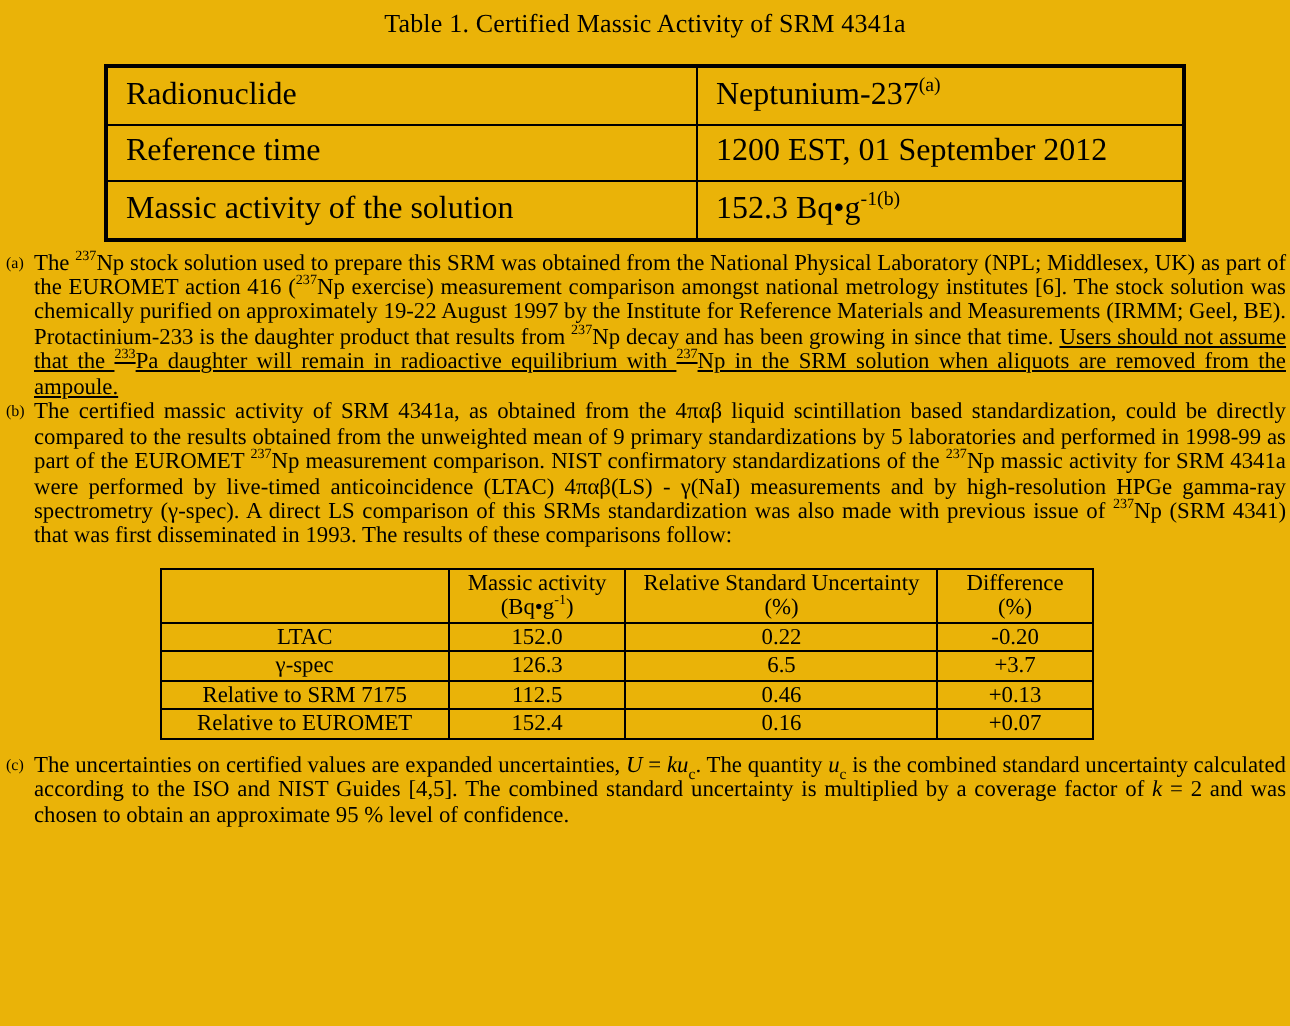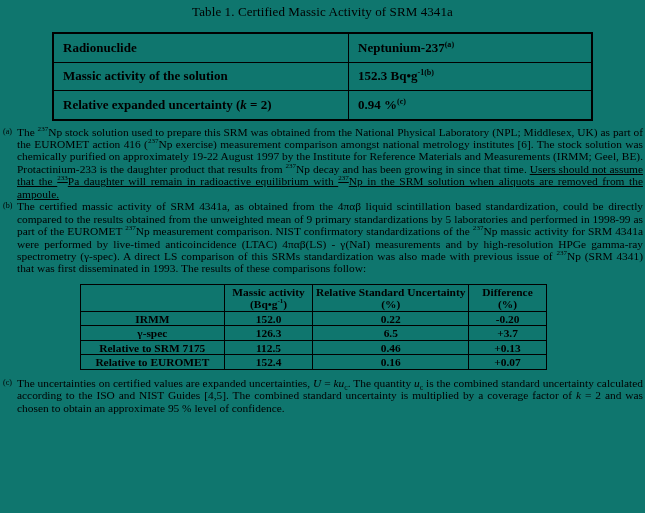--- a/index.html
+++ b/index.html
@@ -1,40 +1,40 @@
 <!DOCTYPE html>
 <html><head>
 <meta charset="utf-8">
 <style>
   html,body{margin:0;padding:0;background:#fff;}
   .page{
     position:relative;
     width:645px;height:513px;
-    background:#0f766e;
+    background:#eab308;
     color:#000;
     font-family:"Liberation Serif", serif;
     overflow:hidden;
   }
   .title{
     text-align:center;
     padding-top:4px;
     font-size:13px;
     letter-spacing:0.1px;
   }
   
   table.cert{
     border-collapse:collapse;
     margin:12px 0 0 52px;
     width:541px;
     border:2px solid #000;
   }
   table.cert td{
     border:1.5px solid #000;
-    font-weight:bold;
-    font-size:13px;
+    font-weight:normal;
+    font-size:16px;
     height:27.5px;
     padding:0 4px 0 9px;
     vertical-align:middle;
   }
   table.cert td.c1{width:281px;}
   
   .footnotes{margin:5px 2px 0 3px;}
   .fn{
     position:relative;
     padding-left:14px;
@@ -55,21 +55,21 @@
   .sup.u,.u.sup{text-decoration:underline;}
   
   table.cmp{
     border-collapse:collapse;
     margin:9px 0 7px 77px;
     width:467px;
     border:1px solid #000;
   }
   table.cmp td,table.cmp th{
     border:1px solid #000;
-    font-weight:bold;
+    font-weight:normal;
     font-size:11.4px;
     text-align:center;
     padding:1px 2px;
     line-height:12px;
     vertical-align:middle;
   }
   table.cmp col.c1{width:144px;}
   table.cmp col.c2{width:89px;}
   table.cmp col.c3{width:156px;}
   table.cmp col.c4{width:78px;}
@@ -82,26 +82,26 @@
 
   <div class="title">Table 1.  Certified Massic Activity of SRM 4341a</div>
 
   <table class="cert">
     <tbody>
       <tr>
         <td class="c1"><span>Radionuclide</span></td>
         <td><span>Neptunium-237</span><span class="sup">(a)</span></td>
       </tr>
       <tr>
+        <td class="c1"><span>Reference time</span></td>
+        <td><span>1200 EST, 01 September 2012</span></td>
+      </tr>
+      <tr>
         <td class="c1"><span>Massic activity of the solution</span></td>
         <td><span>152.3 Bq•g</span><span class="sup">-1(b)</span></td>
-      </tr>
-      <tr>
-        <td class="c1"><span>Relative expanded uncertainty (</span><span class="i">k</span><span> = 2)</span></td>
-        <td><span>0.94 %</span><span class="sup">(c)</span></td>
       </tr>
     </tbody>
   </table>
 
   <div class="footnotes">
 
     <div class="fn">
       <span class="marker">(a)</span><span><span>The </span><span class="sup">237</span><span>Np stock solution used to prepare this SRM was obtained from the National Physical Laboratory (NPL; Middlesex, UK) as part of the EUROMET action 416 (</span><span class="sup">237</span><span>Np exercise) measurement comparison amongst national metrology institutes [6].  The stock solution was chemically purified on approximately 19-22 August 1997 by the Institute for Reference Materials and Measurements (IRMM; Geel, BE).  Protactinium-233 is the daughter product that results from </span><span class="sup">237</span><span>Np decay and has been growing in since that time.  </span><span class="u">Users should not assume that the </span><span class="sup u">233</span><span class="u">Pa daughter will remain in radioactive equilibrium with </span><span class="sup u">237</span><span class="u">Np in the SRM solution when aliquots are removed from the ampoule.</span></span>
     </div>
 
@@ -117,21 +117,21 @@
           <col class="c4">
         </colgroup>
       <tbody>
         <tr>
           <td></td>
           <td><span>Massic activity</span><br><span>(Bq•g</span><span class="sup">-1</span><span>)</span></td>
           <td><span>Relative Standard Uncertainty</span><br><span>(%)</span></td>
           <td><span>Difference</span><br><span>(%)</span></td>
         </tr>
         <tr>
-          <td class="datarow">IRMM</td>
+          <td class="datarow">LTAC</td>
           <td class="datarow">152.0</td>
           <td class="datarow">0.22</td>
           <td class="datarow">-0.20</td>
         </tr>
         <tr>
           <td class="datarow">γ-spec</td>
           <td class="datarow">126.3</td>
           <td class="datarow">6.5</td>
           <td class="datarow">+3.7</td>
         </tr>

